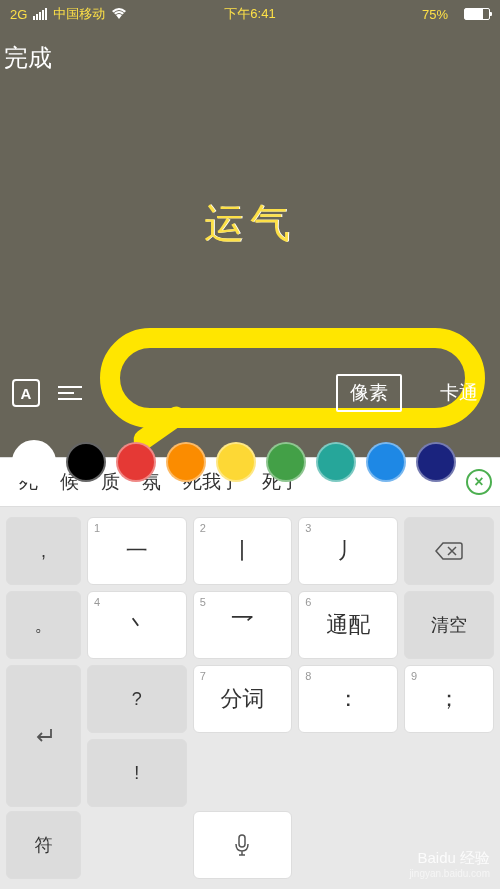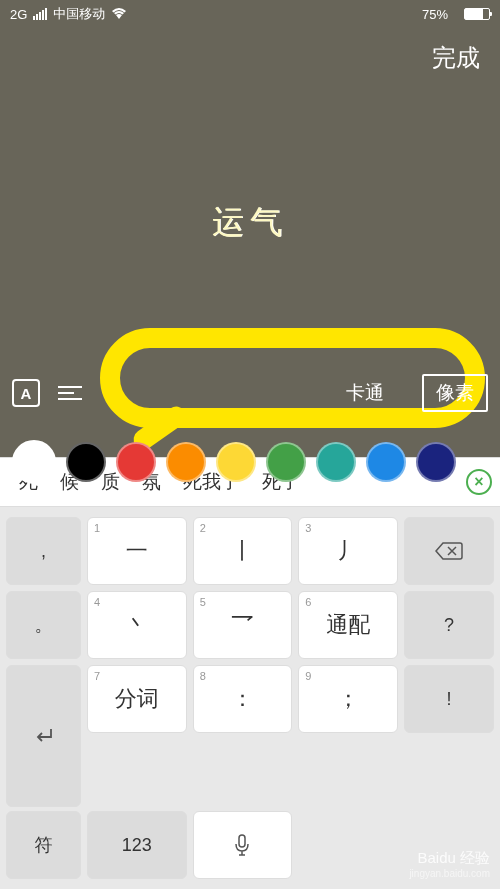--- a/index.html
+++ b/index.html
@@ -1,37 +1,37 @@
 <!DOCTYPE html>
 <html><head>
   <meta charset="utf-8">
   <style>
     * { margin: 0; padding: 0; box-sizing: border-box; font-family: -apple-system, sans-serif; }
     body { width: 500px; height: 889px; background: #686559; position: relative; overflow: hidden; }
     
-    .status-bar { height: 28px; display: flex; align-items: center; padding: 0 10px; color: #ffffff; font-size: 13px; }
+    .status-bar { height: 28px; display: flex; align-items: center; padding: 0 10px; color: #fde047; font-size: 13px; }
     .status-left { display: flex; align-items: center; gap: 6px; flex: 1; }
     .status-center { flex: 1; text-align: center; }
     .status-right { flex: 1; display: flex; justify-content: flex-end; align-items: center; gap: 16px; }
     .signal-bars { display: flex; align-items: flex-end; gap: 1px; }
     .signal-bars span { width: 2px; background: #fff; }
     .signal-bars span:nth-child(1) { height: 4px; }
     .signal-bars span:nth-child(2) { height: 6px; }
     .signal-bars span:nth-child(3) { height: 8px; }
     .signal-bars span:nth-child(4) { height: 10px; }
     .signal-bars span:nth-child(5) { height: 12px; }
     .battery { width: 26px; height: 12px; border: 1px solid #fff; border-radius: 2px; position: relative; }
     .battery::after { content: ''; position: absolute; right: -3px; top: 3px; width: 2px; height: 4px; background: #fff; border-radius: 0 1px 1px 0; }
     .battery-fill { width: 75%; height: 100%; background: #fff; }
     
-    .header { display: flex; justify-content: flex-end; padding: 14px 20px; }
+    .header { display: flex; padding: 14px 4px; }
     .done-btn { color: #fff; font-size: 24px; }
     
     .canvas { height: 270px; display: flex; align-items: center; justify-content: center; }
-    .canvas-text { color: #fef9c3; font-size: 32px; font-family: monospace; letter-spacing: 6px; text-shadow: 1px 0 0 #fff; }
+    .canvas-text { color: #fde047; font-size: 40px; font-family: monospace; letter-spacing: 6px; text-shadow: 1px 0 0 #fff; }
     
     .edit-bar { display: flex; align-items: center; padding: 16px 12px; gap: 18px; position: relative; z-index: 2; }
     .icon-box { border: 2px solid #fff; width: 28px; height: 28px; border-radius: 4px; display: flex; align-items: center; justify-content: center; color: #fff; font-size: 15px; font-weight: bold; }
     .align-icon { display: flex; flex-direction: column; gap: 4px; }
     .align-icon span { height: 2px; background: #fff; }
     .align-icon span:nth-child(1) { width: 24px; }
     .align-icon span:nth-child(2) { width: 16px; }
     .align-icon span:nth-child(3) { width: 24px; }
     .font-options { display: flex; gap: 28px; margin-left: auto; align-items: center; }
     .font-opt { color: #fff; font-size: 19px; padding: 6px 10px; }
@@ -72,20 +72,21 @@
         <span></span>
         <span></span>
       </div>
     <span>中国移动</span>
     <span>
       <svg width="16" height="12" viewBox="0 0 16 12">
           <path d="M8 12 L5 8 Q8 6 11 8 Z M3 6 Q8 2 13 6 L11.5 7.5 Q8 4.5 4.5 7.5 Z M1 4 Q8 -2 15 4 L13.5 5.5 Q8 0.5 2.5 5.5 Z" fill="#fff"></path>
         </svg>
     </span>
   </div>
+  <div class="status-center">下午6:41</div>
   <div class="status-right">
     <span>75%</span>
     <div class="battery">
         <div class="battery-fill"></div>
       </div>
   </div>
 </div>
 
 <div class="header">
   <div class="done-btn">完成</div>
@@ -101,22 +102,22 @@
 <div class="edit-bar">
   <div class="icon-box">
       <span>A</span>
     </div>
   <div class="align-icon">
       <span></span>
       <span></span>
       <span></span>
     </div>
   <div class="font-options">
+    <div class="font-opt selected">像素</div>
     <div class="font-opt">卡通</div>
-    <div class="font-opt selected">像素</div>
   </div>
 </div>
 
 <div class="colors">
   <div class="color-swatch selected" style="background:#ffffff"></div>
   <div class="color-swatch" style="background:#000000"></div>
   <div class="color-swatch" style="background:#e53935"></div>
   <div class="color-swatch" style="background:#fb8c00"></div>
   <div class="color-swatch" style="background:#fdd835"></div>
   <div class="color-swatch" style="background:#43a047"></div>
@@ -164,20 +165,21 @@
         <span>丶</span>
       </div>
     <div class="key">
         <span class="small">5</span>
         <span>乛</span>
       </div>
     <div class="key">
         <span class="small">6</span>
         <span>通配</span>
       </div>
+    <div class="key gray side">清空</div>
 
     <div class="key gray side">?</div>
     <div class="key">
         <span class="small">7</span>
         <span>分词</span>
       </div>
     <div class="key">
         <span class="small">8</span>
         <span>：</span>
       </div>
@@ -190,21 +192,20 @@
           <path d="M20 6 V14 H8 M11 10 L7 14 L11 18" fill="none" stroke="#555" stroke-width="1.8"></path>
         </svg>
     </div>
 
     <div class="key gray side">!</div>
 
   </div>
 
   <div class="keys" style="grid-template-rows: 68px; padding-top:0; margin-top:-6px;">
     <div class="key gray side">符</div>
-    <div class="key gray side">123</div>
     <div class="key space-key" style="grid-column:3/4">
       <svg width="18" height="24" viewBox="0 0 18 24">
           <rect x="6" y="2" width="6" height="12" rx="3" fill="none" stroke="#555" stroke-width="1.5"></rect>
           <path d="M3 11 Q3 18 9 18 Q15 18 15 11 M9 18 V22 M6 22 H12" fill="none" stroke="#555" stroke-width="1.5"></path>
         </svg>
     </div>
     <div class="key gray side" style="visibility:hidden"></div>
   </div>
 </div>
 

